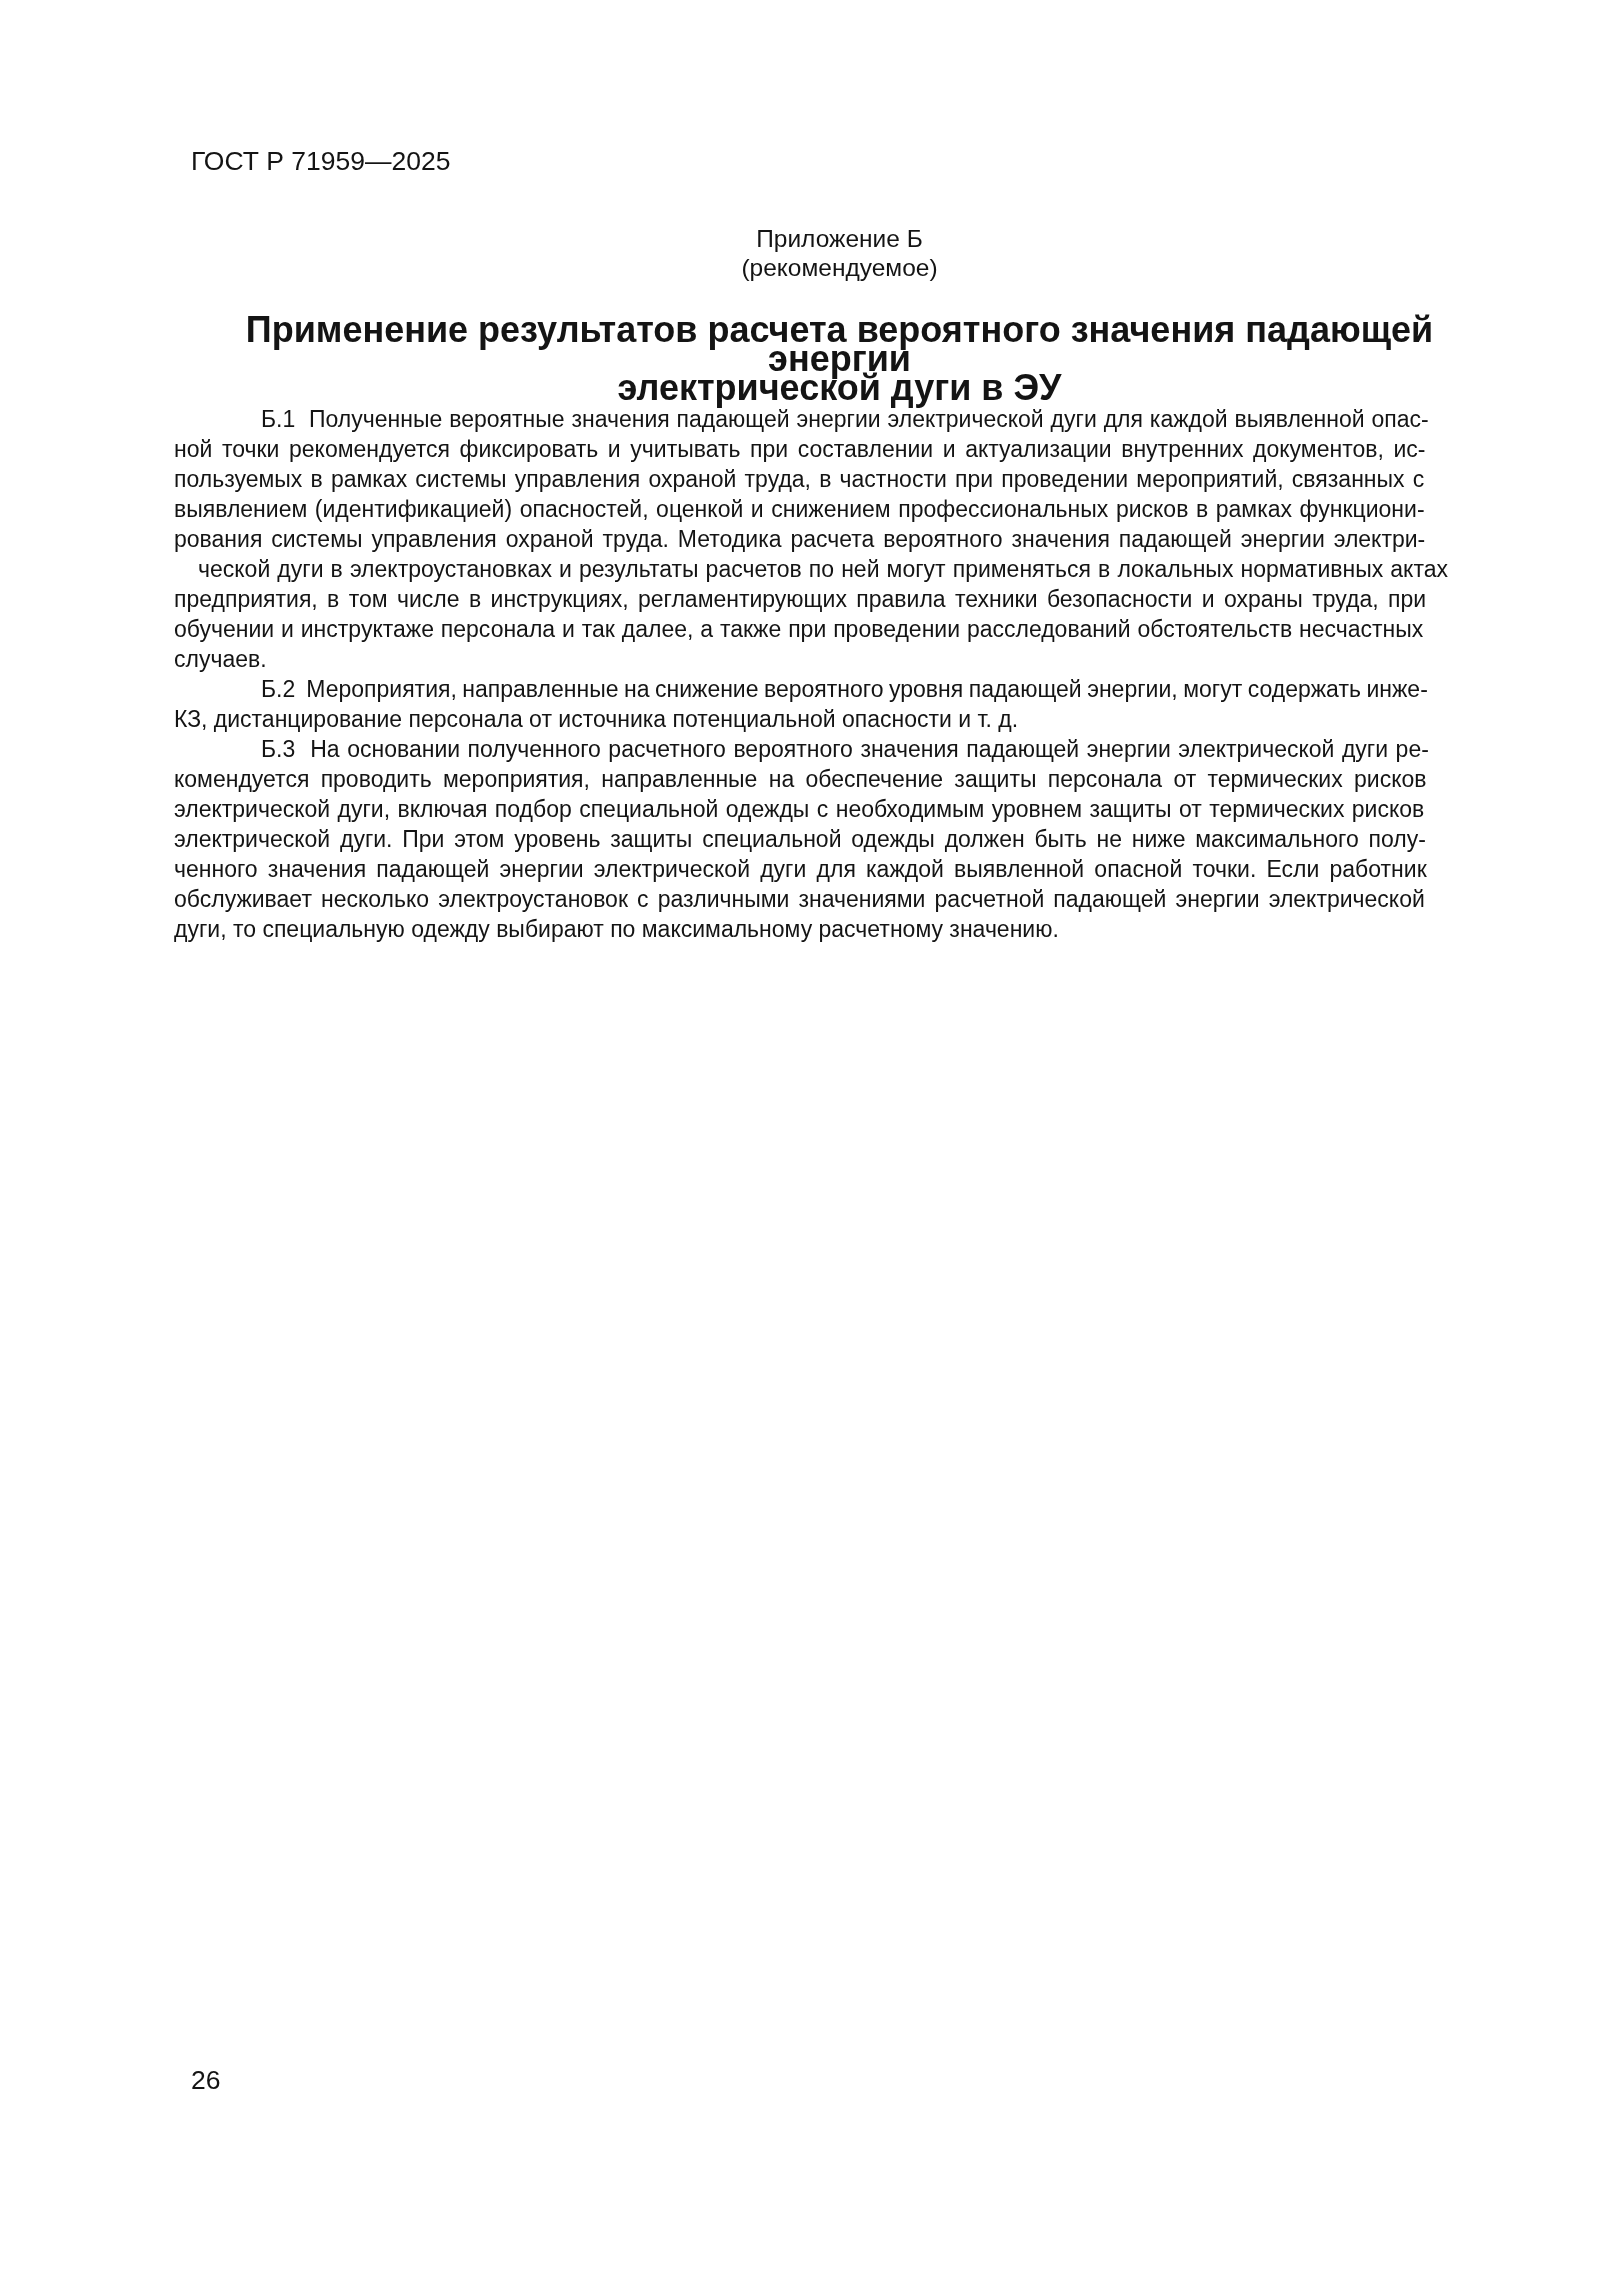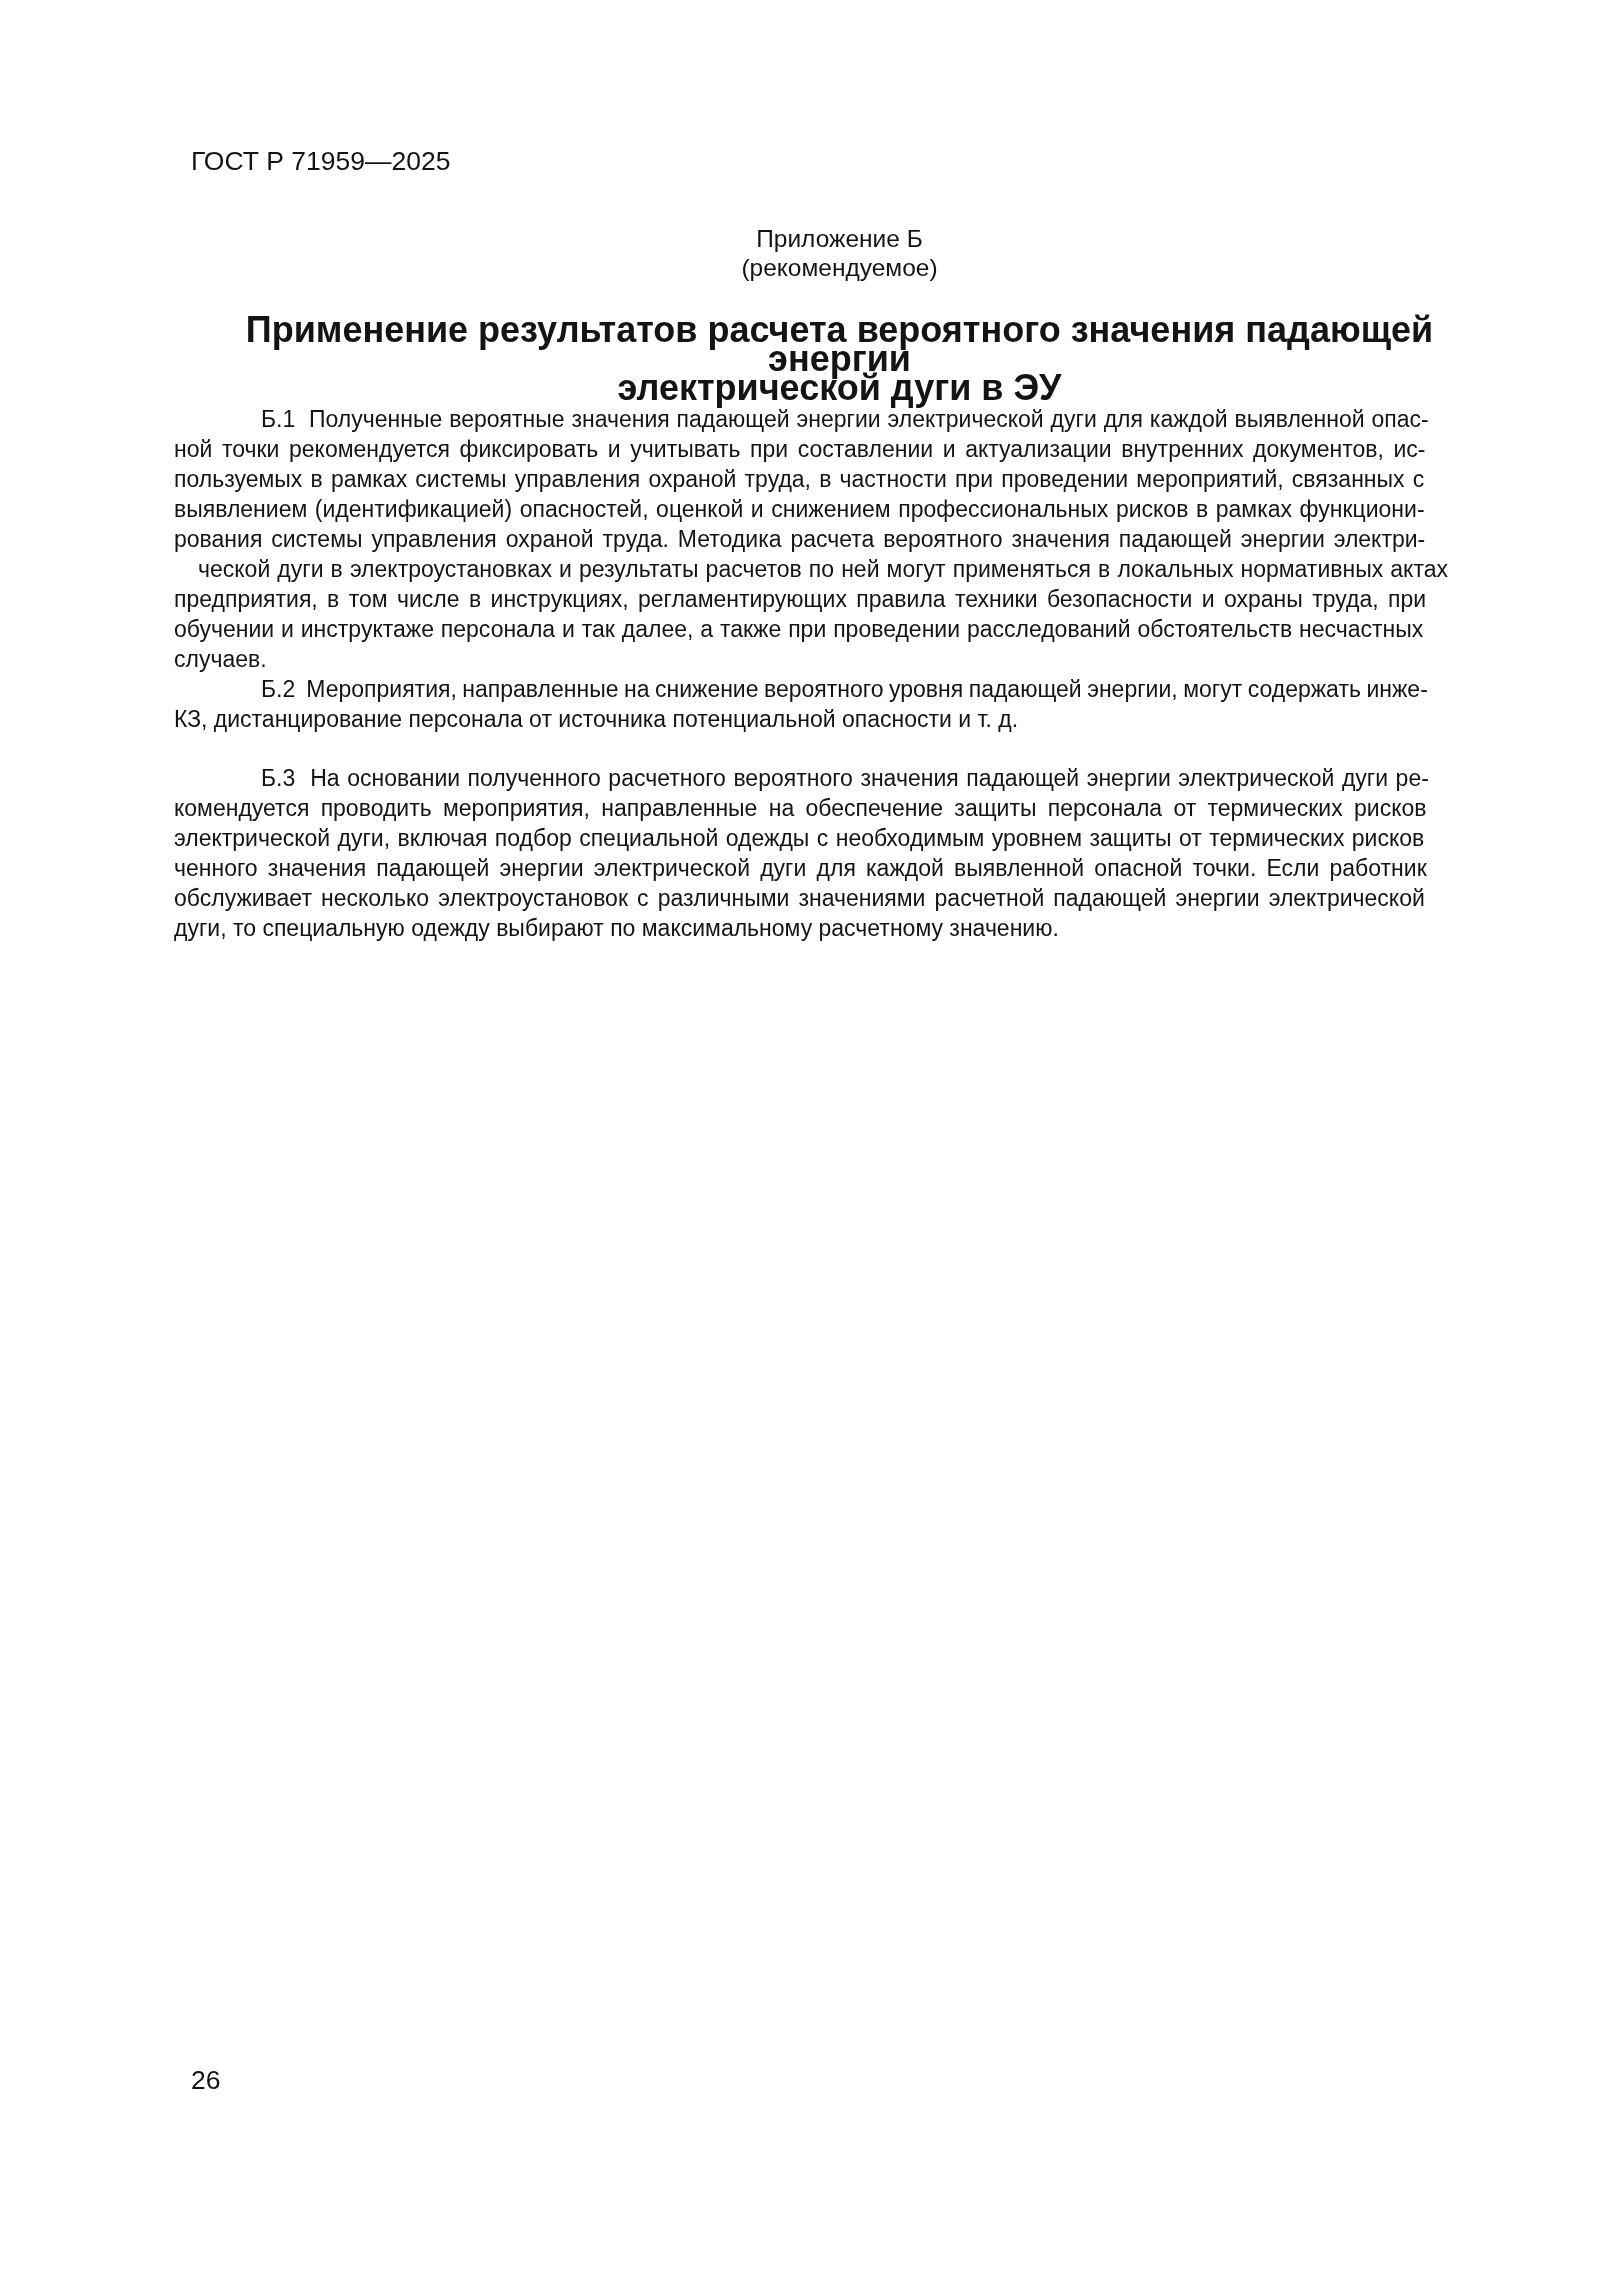--- a/index.html
+++ b/index.html
@@ -94,23 +94,24 @@
       <div class="line" style="word-spacing: 0.5px;"><span>обучении и инструктаже персонала и так далее, а также при проведении расследований обстоятельств несчастных</span></div>
       <div class="line last"><span>случаев.</span></div>
     </div>
 
     <div class="paragraph">
       <div class="line first" style="word-spacing: -0.9px;"><span>Б.2  Мероприятия, направленные на снижение вероятного уровня падающей энергии, могут содержать инже-</span></div>
       <div class="line last"><span>КЗ, дистанцирование персонала от источника потенциальной опасности и т. д.</span></div>
     </div>
 
     <div class="paragraph">
-      <div class="line first" style="word-spacing: 1.1px; margin-top: 29px;"><span>Б.3  На основании полученного расчетного вероятного значения падающей энергии электрической дуги ре-</span></div>
+      <div class="line first" style="word-spacing: 1.1px;"><span>Б.3  На основании полученного расчетного вероятного значения падающей энергии электрической дуги ре-</span></div>
       <div class="line" style="word-spacing: 4.9px;"><span>комендуется проводить мероприятия, направленные на обеспечение защиты персонала от термических рисков</span></div>
       <div class="line" style="word-spacing: 1px;"><span>электрической дуги, включая подбор специальной одежды с необходимым уровнем защиты от термических рисков</span></div>
+      <div class="line" style="word-spacing: 3.4px;"><span>электрической дуги. При этом уровень защиты специальной одежды должен быть не ниже максимального полу-</span></div>
       <div class="line" style="word-spacing: 3.8px;"><span>ченного значения падающей энергии электрической дуги для каждой выявленной опасной точки. Если работник</span></div>
       <div class="line" style="word-spacing: 2.7px;"><span>обслуживает несколько электроустановок с различными значениями расчетной падающей энергии электрической</span></div>
       <div class="line last"><span>дуги, то специальную одежду выбирают по максимальному расчетному значению.</span></div>
     </div>
 
   </div>
 
   <div class="page-number">26</div>
 
 </div>

